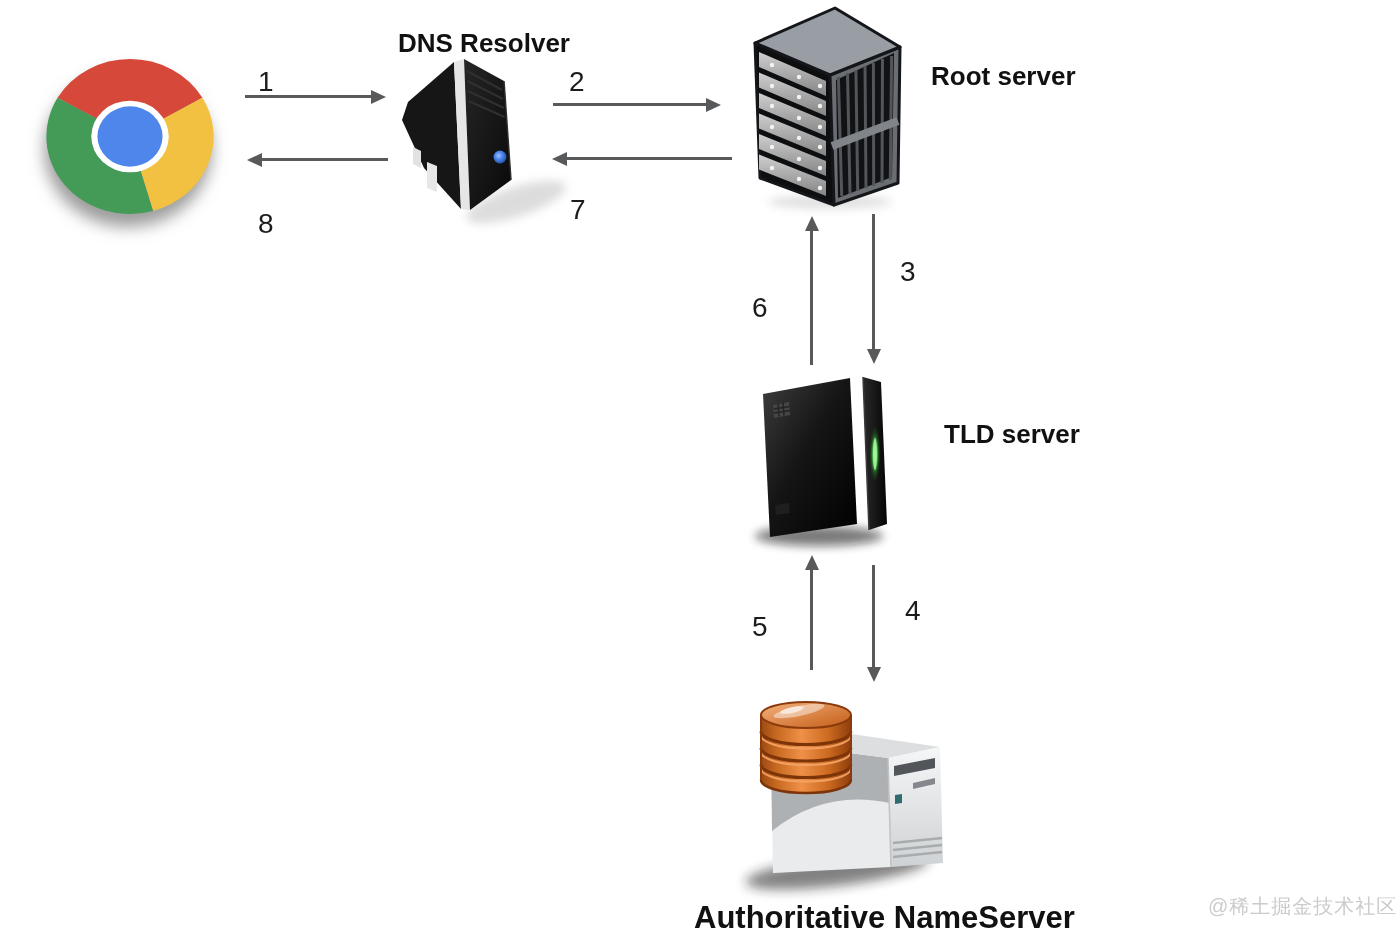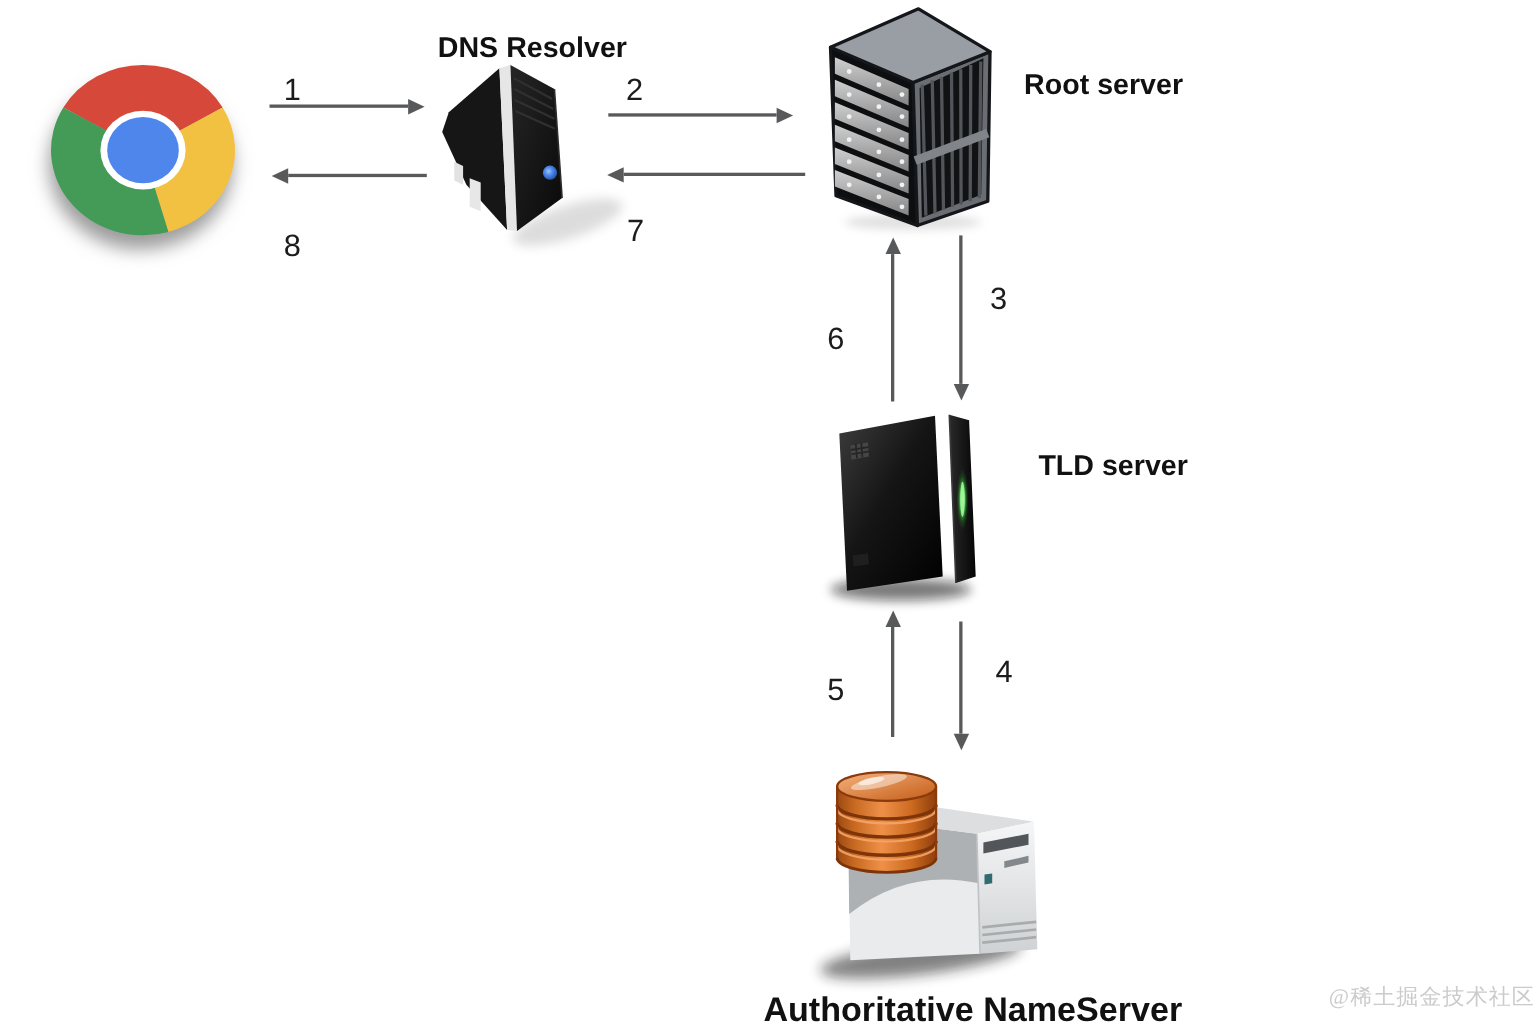--- a/index.html
+++ b/index.html
@@ -180,21 +180,21 @@
       <path d="M19,40.5 A45,13 0 0 0 109,40.5 M19,57 A45,13 0 0 0 109,57 M19,73.5 A45,13 0 0 0 109,73.5" stroke="#f5a568" stroke-width="2" fill="none" opacity="0.9"></path>
       <path d="M19,20 L19,85 M109,20 L109,85" stroke="#8a3a0c" stroke-width="2" fill="none"></path>
       <ellipse cx="64" cy="20" rx="45" ry="13" fill="url(#dbT)" stroke="#8a3a0c" stroke-width="2"></ellipse>
       <ellipse cx="57" cy="16" rx="26" ry="5" fill="#ffffff" opacity="0.45" transform="rotate(-12 57 16)"></ellipse>
       <ellipse cx="50" cy="15" rx="12" ry="3" fill="#ffffff" opacity="0.6" transform="rotate(-12 50 15)"></ellipse>
     </g>
   </svg>
 
   <div class="node-label" style="left:398px;top:28px;">DNS Resolver</div>
   <div class="node-label" style="left:931px;top:61px;">Root server</div>
-  <div class="node-label" style="left:944px;top:408px;">TLD server</div>
+  <div class="node-label" style="left:944px;top:419px;">TLD server</div>
   <div class="node-label" style="left:694px;top:900px;font-size:31px;">Authoritative NameServer</div>
 
   <div class="arrow h" style="left:245px;top:95px;width:126px;">
     <span class="head right"></span>
   </div>
   <span class="step-num" style="left:258px;top:66px;">1</span>
 
   <div class="arrow h" style="left:262px;top:158px;width:126px;">
     <span class="head left"></span>
   </div>
@@ -223,15 +223,15 @@
   <div class="arrow v" style="left:810px;top:570px;height:100px;">
     <span class="head up"></span>
   </div>
   <span class="step-num" style="left:752px;top:611px;">5</span>
 
   <div class="arrow v" style="left:872px;top:565px;height:102px;">
     <span class="head down"></span>
   </div>
   <span class="step-num" style="left:905px;top:595px;">4</span>
 
-  <div class="watermark" style="left:1208px;top:893px;font-family:Liberation Serif, serif;">@稀土掘金技术社区</div>
+  <div class="watermark" style="left:1208px;top:893px;">@稀土掘金技术社区</div>
 
 </div>
 
 </body></html>

